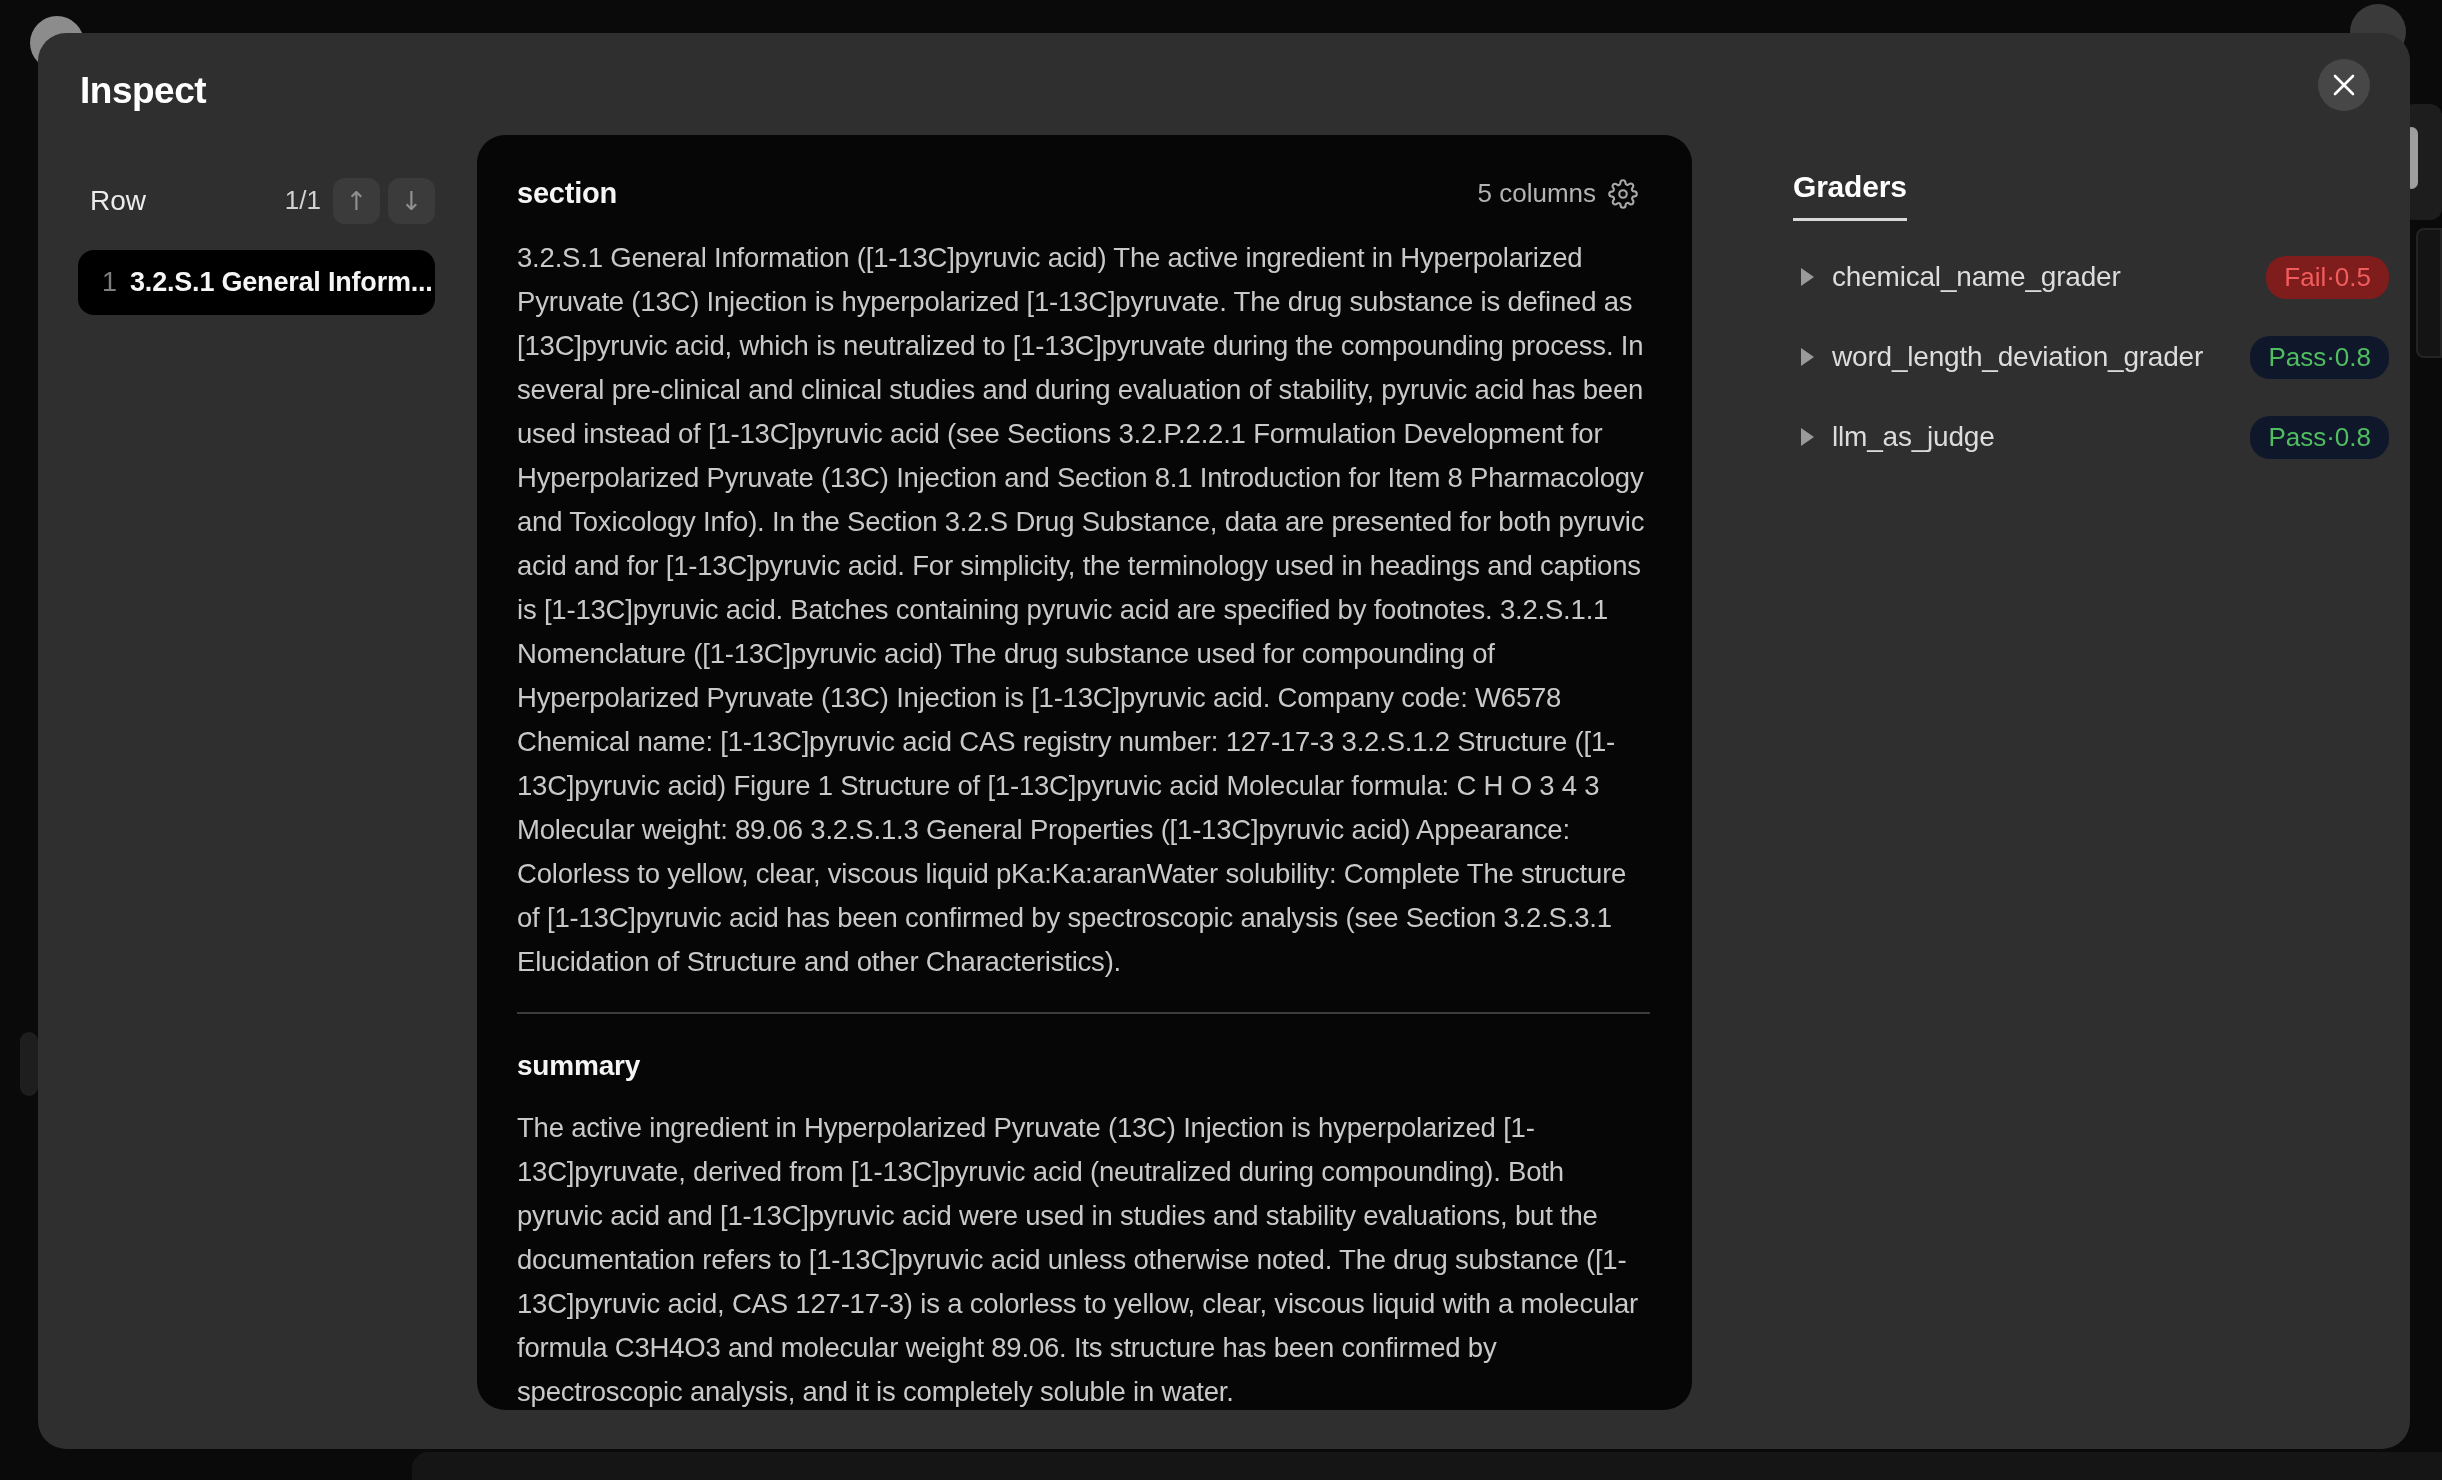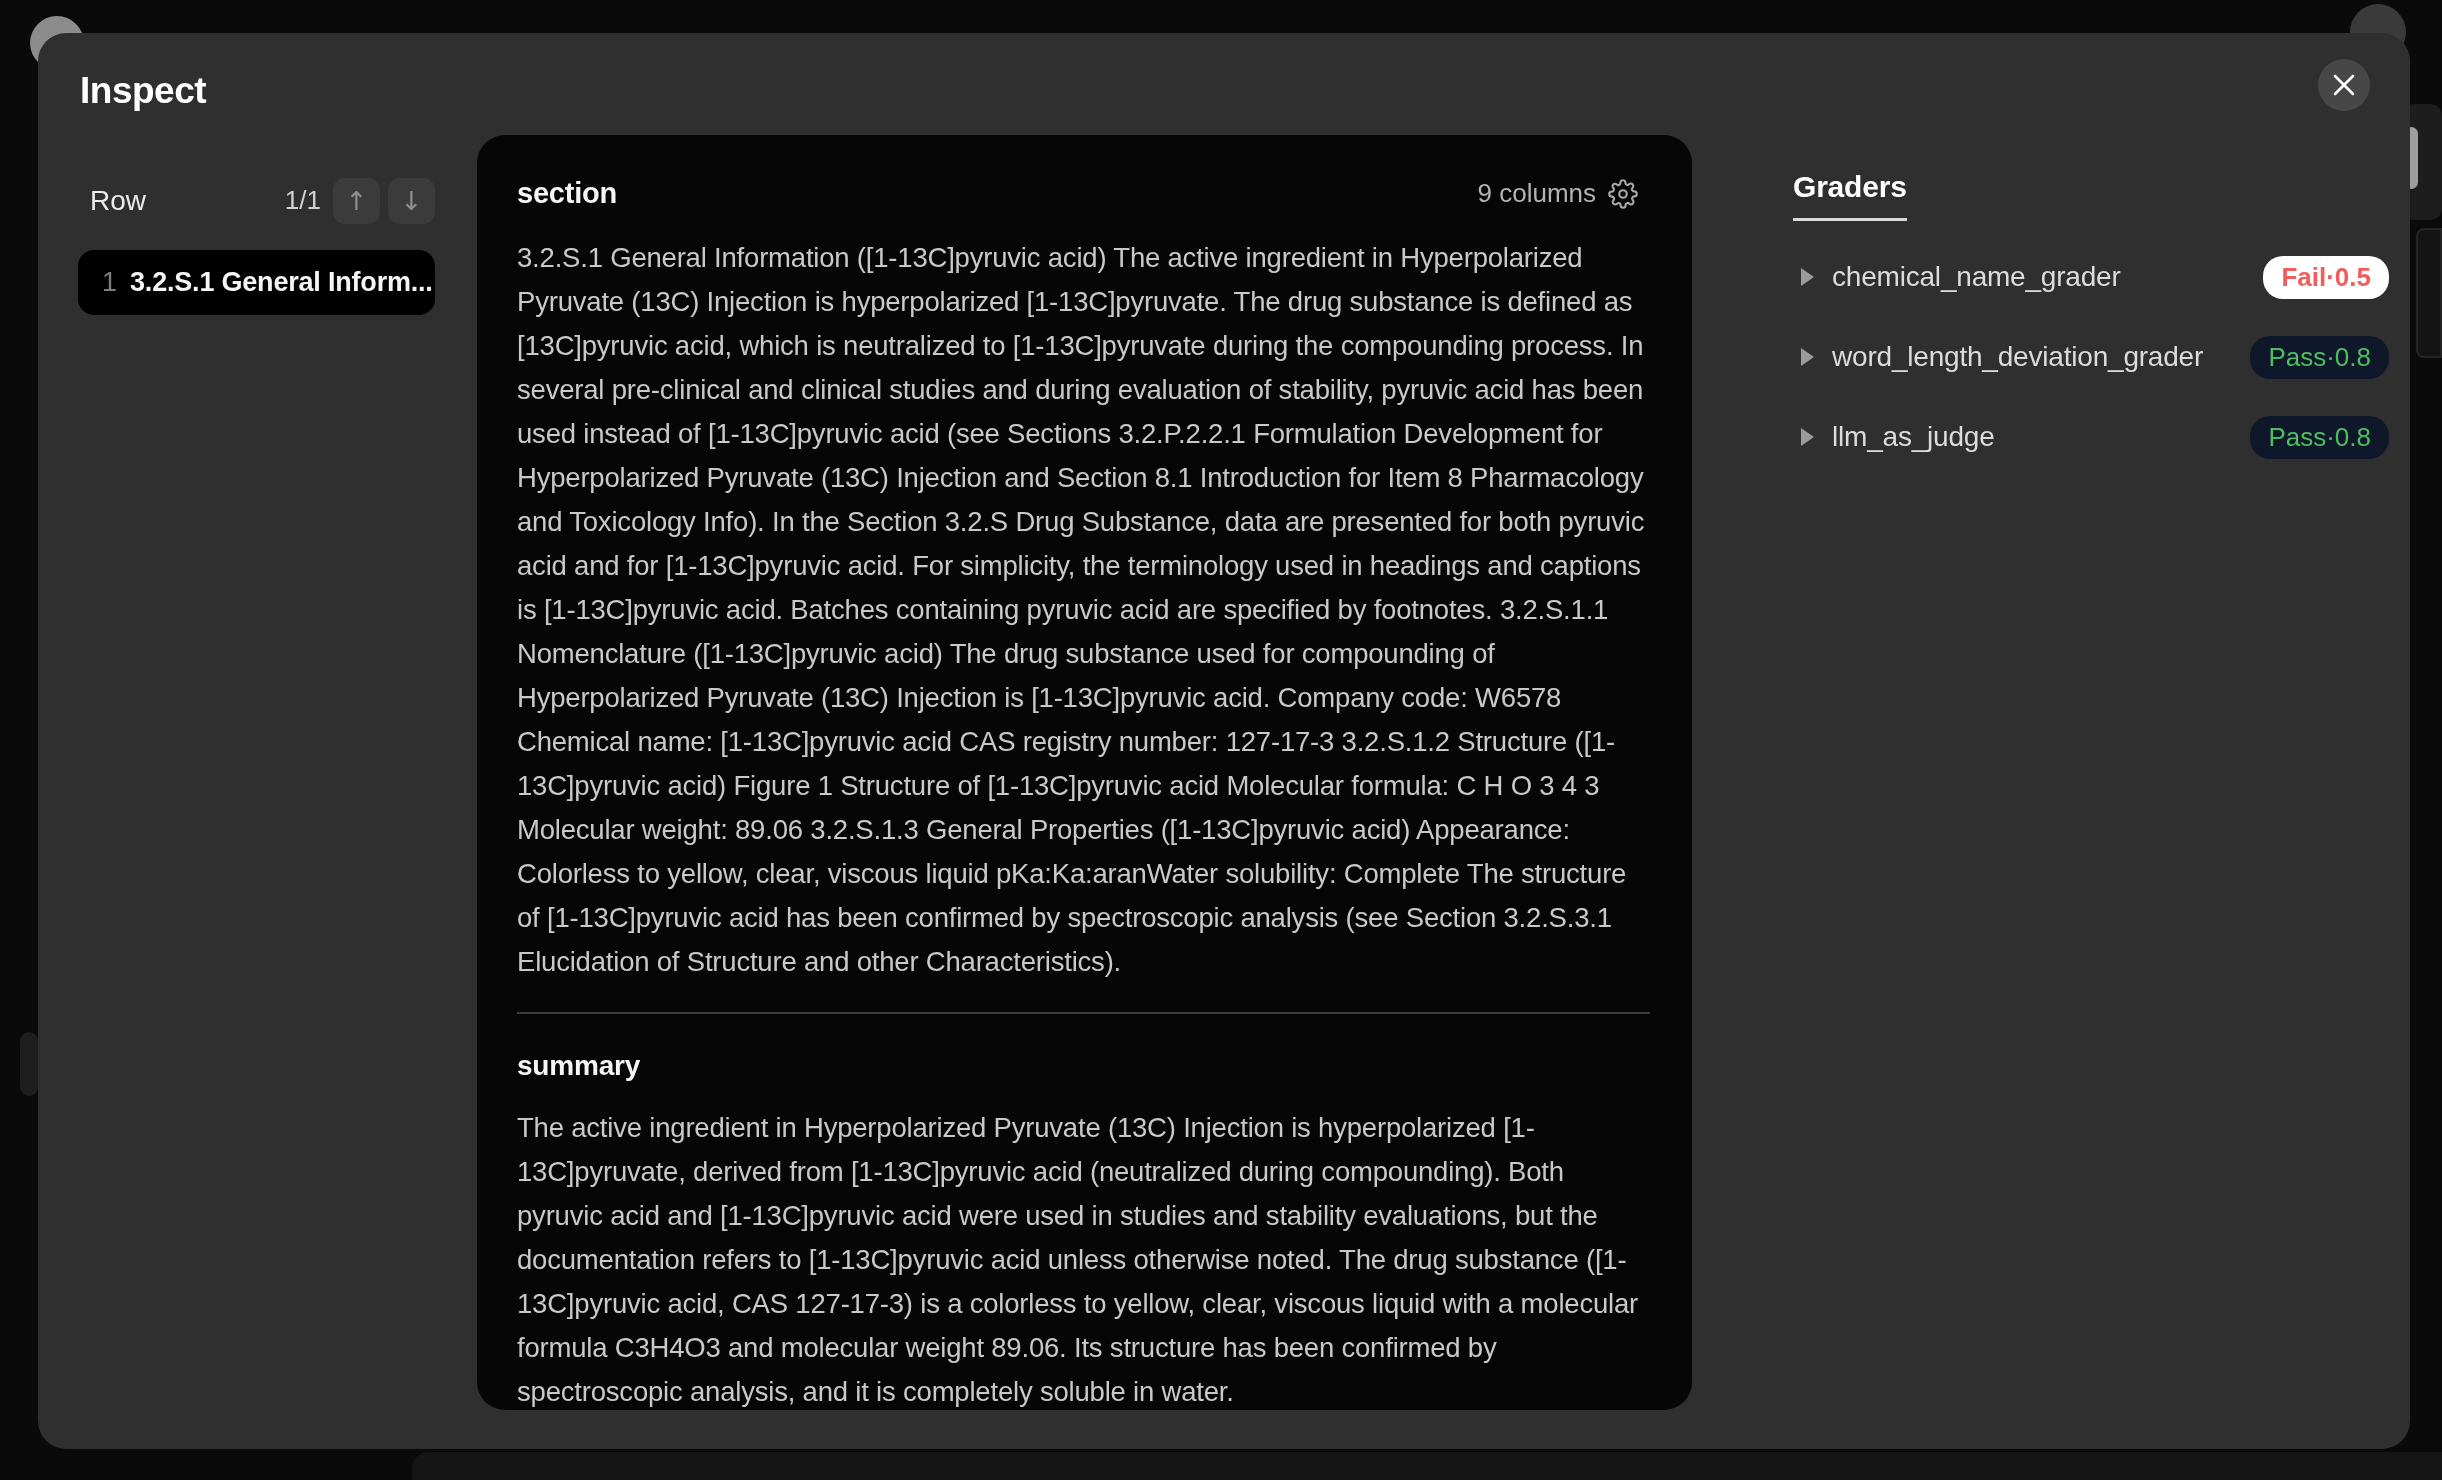--- a/index.html
+++ b/index.html
@@ -57,21 +57,21 @@
   
   .graders { left: 1793px; top: 170px; width: 596px; }
   .graders h2 { display: inline-block; font-size: 30px; font-weight: 700; color: #ffffff;
     padding-bottom: 14px; border-bottom: 3px solid #d9d9d9; letter-spacing: -0.2px; }
   .grader-rows { margin-top: 16px; }
   .grader-row { height: 80px; display: flex; align-items: center; cursor: pointer; }
   .tri { width: 0; height: 0; border-top: 9px solid transparent; border-bottom: 9px solid transparent;
     border-left: 13px solid #9a9a9a; margin-left: 8px; margin-right: 18px; flex: none; }
   .grader-name { font-size: 28px; color: #dcdcdc; flex: 1; letter-spacing: -0.2px; }
   .badge { font-size: 26px; padding: 6px 18px; border-radius: 20px; white-space: nowrap; flex: none; }
-  .badge.fail { color: #f25c5c; background: #ffffff; font-weight: bold; }
+  .badge.fail { color: #f25c5c; background: #7f1d1d; }
   .badge.pass { color: #50bd60; background: #0f172a; }
 
   svg { display: block; }
 </style>
 </head>
 <body>
 
 <div class="abs bg-circle-tl"></div>
 <div class="abs bg-circle-tr"></div>
 <div class="abs bg-right-panel"></div>
@@ -107,21 +107,21 @@
 
 <div class="abs row-pill">
   <span class="idx">1</span>
   <span class="ttl">3.2.S.1 General Inform...</span>
 </div>
 
 <div class="abs card">
   <div class="card-header">
     <span class="sec-label">section</span>
     <span class="cols-group">
-      <span class="cols-label">9 columns</span>
+      <span class="cols-label">5 columns</span>
       <span>
         <svg width="30" height="30" viewBox="0 0 24 24" fill="none" stroke="#a8a8a8" stroke-width="1.7" stroke-linecap="round" stroke-linejoin="round">
           <circle cx="12" cy="12" r="3"></circle>
           <path d="M19.4 15a1.65 1.65 0 0 0 .33 1.82l.06.06a2 2 0 1 1-2.83 2.83l-.06-.06a1.65 1.65 0 0 0-1.82-.33 1.65 1.65 0 0 0-1 1.51V21a2 2 0 1 1-4 0v-.09a1.65 1.65 0 0 0-1-1.51 1.65 1.65 0 0 0-1.82.33l-.06.06a2 2 0 1 1-2.83-2.83l.06-.06a1.65 1.65 0 0 0 .33-1.82 1.65 1.65 0 0 0-1.51-1H3a2 2 0 1 1 0-4h.09a1.65 1.65 0 0 0 1.51-1 1.65 1.65 0 0 0-.33-1.82l-.06-.06a2 2 0 1 1 2.83-2.83l.06.06a1.65 1.65 0 0 0 1.82.33h.01a1.65 1.65 0 0 0 1-1.51V3a2 2 0 1 1 4 0v.09a1.65 1.65 0 0 0 1 1.51h.01a1.65 1.65 0 0 0 1.82-.33l.06-.06a2 2 0 1 1 2.83 2.83l-.06.06a1.65 1.65 0 0 0-.33 1.82v.01a1.65 1.65 0 0 0 1.51 1H21a2 2 0 1 1 0 4h-.09a1.65 1.65 0 0 0-1.51 1z"></path>
         </svg>
       </span>
     </span>
   </div>
   <div class="body-text">3.2.S.1 General Information ([1-13C]pyruvic acid) The active ingredient in Hyperpolarized Pyruvate (13C) Injection is hyperpolarized [1-13C]pyruvate. The drug substance is defined as [13C]pyruvic acid, which is neutralized to [1-13C]pyruvate during the compounding process. In several pre-clinical and clinical studies and during evaluation of stability, pyruvic acid has been used instead of [1-13C]pyruvic acid (see Sections 3.2.P.2.2.1 Formulation Development for Hyperpolarized Pyruvate (13C) Injection and Section 8.1 Introduction for Item 8 Pharmacology and Toxicology Info). In the Section 3.2.S Drug Substance, data are presented for both pyruvic acid and for [1-13C]pyruvic acid. For simplicity, the terminology used in headings and captions is [1-13C]pyruvic acid. Batches containing pyruvic acid are specified by footnotes. 3.2.S.1.1 Nomenclature ([1-13C]pyruvic acid) The drug substance used for compounding of Hyperpolarized Pyruvate (13C) Injection is [1-13C]pyruvic acid. Company code: W6578 Chemical name: [1-13C]pyruvic acid CAS registry number: 127-17-3 3.2.S.1.2 Structure ([1-13C]pyruvic acid) Figure 1 Structure of [1-13C]pyruvic acid Molecular formula: C H O 3 4 3 Molecular weight: 89.06 3.2.S.1.3 General Properties ([1-13C]pyruvic acid) Appearance: Colorless to yellow, clear, viscous liquid pKa:Ka:aranWater solubility: Complete The structure of [1-13C]pyruvic acid has been confirmed by spectroscopic analysis (see Section 3.2.S.3.1 Elucidation of Structure and other Characteristics).</div>
   <hr class="divider">

